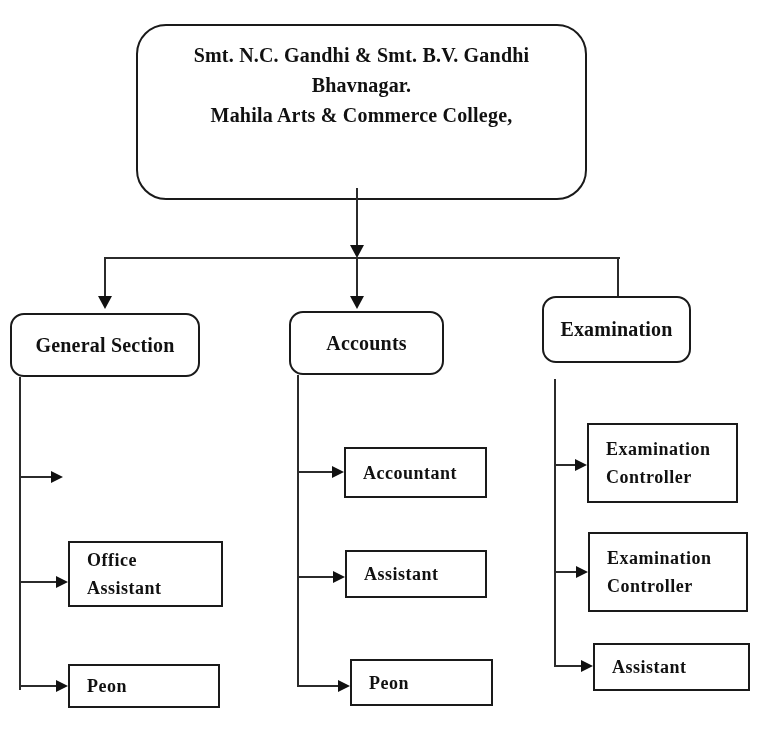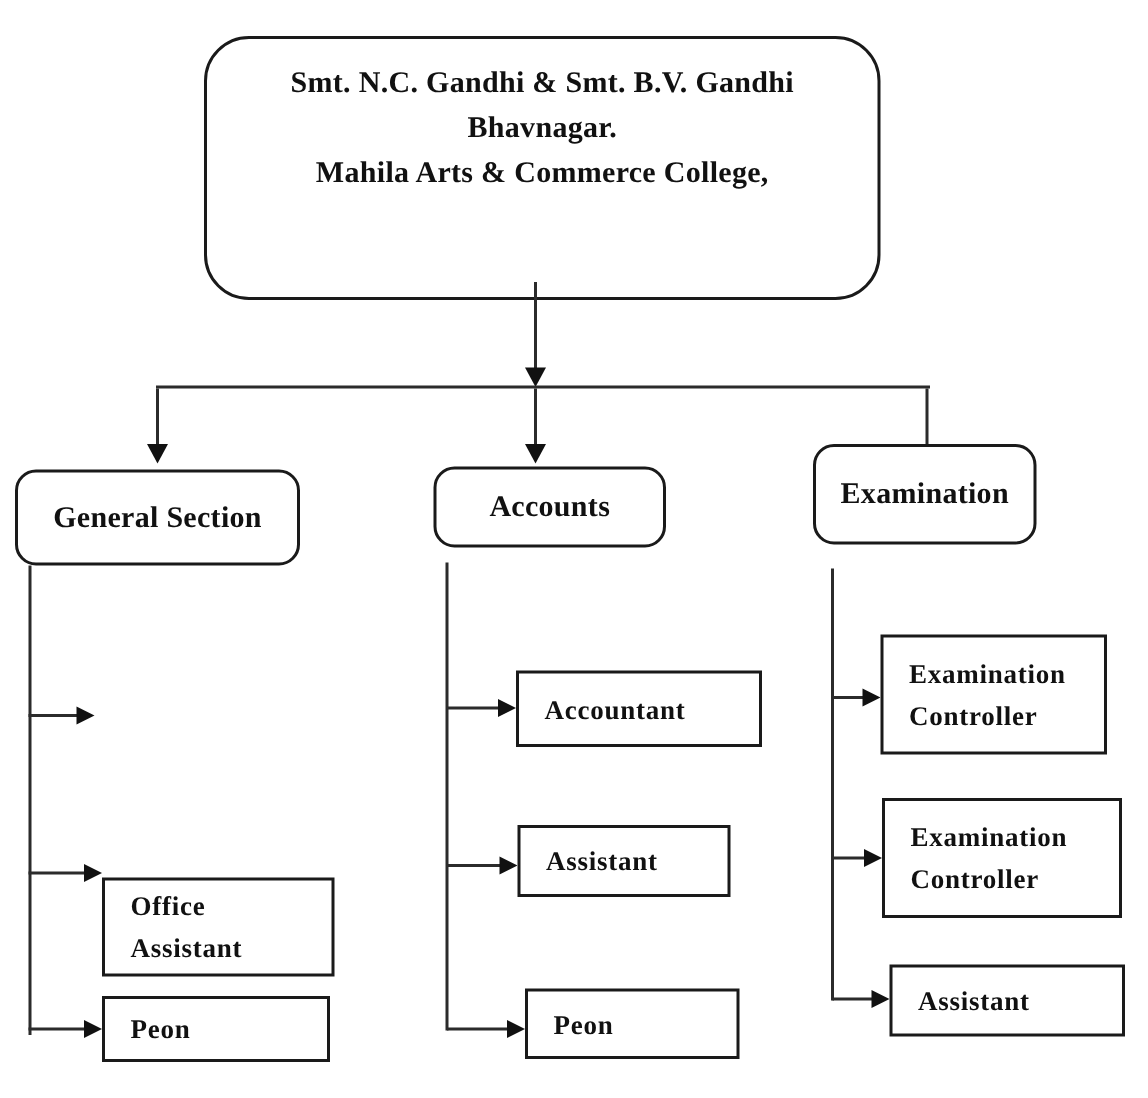--- a/index.html
+++ b/index.html
@@ -53,49 +53,49 @@
   <div class="line" style="left:104px; top:259px; width:2px; height:38px;"></div>
   <div class="arrow-down" style="left:98px; top:296px;"></div>
   <div class="line" style="left:356px; top:259px; width:2px; height:38px;"></div>
   <div class="arrow-down" style="left:350px; top:296px;"></div>
   <div class="line" style="left:617px; top:259px; width:2px; height:38px;"></div>
   <div class="arrow-down" style="left:611px; top:296px;"></div>
 
   <div class="node hdr" style="left:10px; top:313px; width:190px; height:64px;">
     <span>General Section</span>
   </div>
-  <div class="node hdr" style="left:289px; top:311px; width:155px; height:54px;">
+  <div class="node hdr" style="left:289px; top:311px; width:155px; height:64px;">
     <span>Accounts</span>
   </div>
   <div class="node hdr" style="left:542px; top:296px; width:149px; height:67px;text-align:right;">
     <span>Examination</span>
   </div>
 
   <div class="line" style="left:19px; top:377px; width:2px; height:313px;"></div>
   <div class="line" style="left:297px; top:375px; width:2px; height:312px;"></div>
   <div class="line" style="left:554px; top:379px; width:2px; height:288px;"></div>
 
   <div class="line" style="left:19px; top:476px; width:33px; height:2px;"></div>
   <div class="arrow-right" style="left:51px; top:471px;"></div>
 
   <div class="line" style="left:19px; top:581px; width:38px; height:2px;"></div>
   <div class="arrow-right" style="left:56px; top:576px;"></div>
-  <div class="node cbox" style="left:68px; top:585px; width:155px; height:66px;">
+  <div class="node cbox" style="left:68px; top:541px; width:155px; height:66px;">
     <span class="lbl" style="width:100px">Office Assistant</span>
   </div>
 
   <div class="line" style="left:19px; top:685px; width:38px; height:2px;"></div>
   <div class="arrow-right" style="left:56px; top:680px;"></div>
   <div class="node cbox" style="left:68px; top:664px; width:152px; height:44px;">
     <span class="lbl">Peon</span>
   </div>
 
   <div class="line" style="left:298px; top:471px; width:35px; height:2px;"></div>
   <div class="arrow-right" style="left:332px; top:466px;"></div>
-  <div class="node cbox" style="left:344px; top:447px; width:164px; height:51px;">
+  <div class="node cbox" style="left:344px; top:447px; width:143px; height:51px;">
     <span class="lbl">Accountant</span>
   </div>
 
   <div class="line" style="left:298px; top:576px; width:36px; height:2px;"></div>
   <div class="arrow-right" style="left:333px; top:571px;"></div>
   <div class="node cbox" style="left:345px; top:550px; width:142px; height:48px;">
     <span class="lbl">Assistant</span>
   </div>
 
   <div class="line" style="left:298px; top:685px; width:41px; height:2px;"></div>

